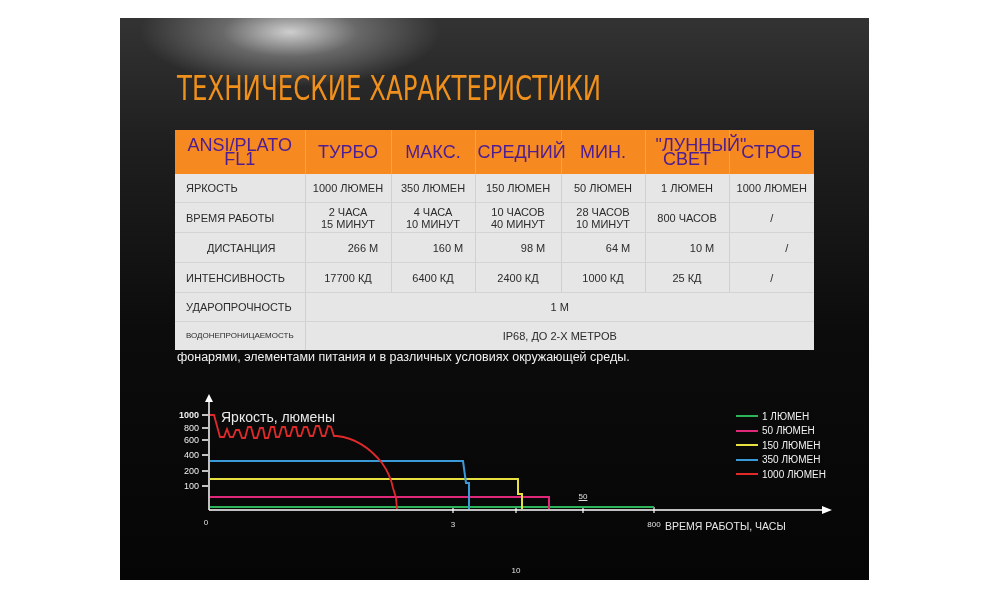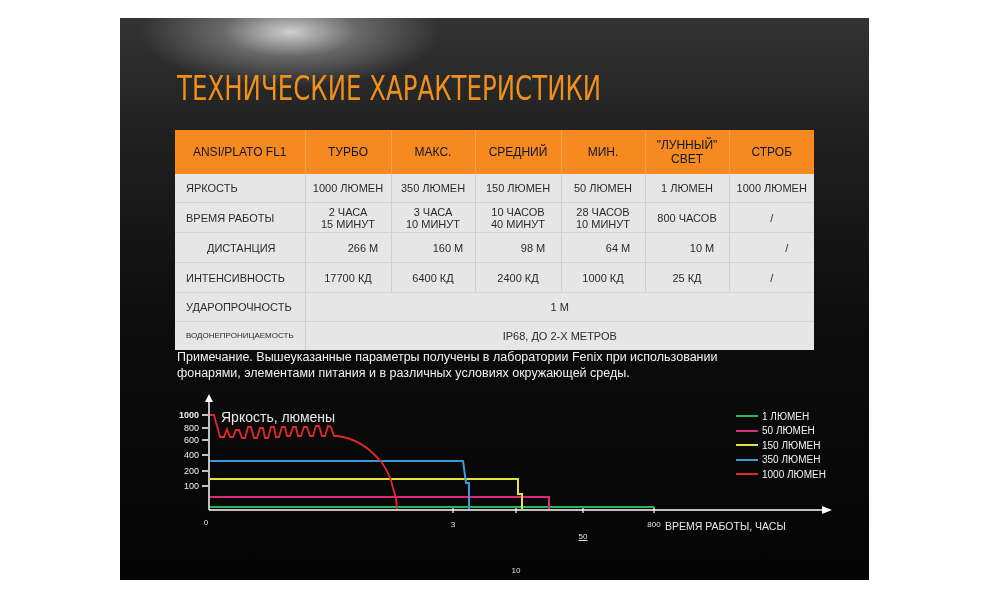--- a/index.html
+++ b/index.html
@@ -15,21 +15,21 @@
     font-family: "DejaVu Sans", sans-serif; font-weight: normal;
     font-size: 34px; color: #f0901c; letter-spacing: 0px;
     transform: scaleX(0.72); transform-origin: left center; white-space: nowrap;
   }
   table.specs {
     position: absolute; left: 55px; top: 112px; width: 639px;
     border-collapse: collapse; font-size: 11px; color: #2b2b2b;
     table-layout: fixed;
   }
   table.specs th {
-    background: #f6891f; color: #0f172a; font-weight: normal; font-size: 12px;
+    background: #f6891f; color: #4c1d95; font-weight: normal; font-size: 18px;
     height: 44px; border-right: 1px solid #f9a24a; padding: 0 2px; line-height: 14px;
   }
   table.specs th:last-child { border-right: none; }
   table.specs td {
     background: #e6e6e6; text-align: center; border-right: 1px solid #d0d0d0;
     border-bottom: 1px solid #d4d4d4; padding: 0 2px; line-height: 12px;
   }
   table.specs td:last-child { border-right: none; }
   table.specs td.rowlabel { text-align: left; padding-left: 11px; }
   table.specs td.rowlabel.small { font-size: 8px; }
@@ -92,21 +92,21 @@
         <td>1 ЛЮМЕН</td>
         <td>1000 ЛЮМЕН</td>
       </tr>
       <tr class="r2">
         <td class="rowlabel">ВРЕМЯ РАБОТЫ</td>
         <td>
             <div>2 ЧАСА</div>
             <div>15 МИНУТ</div>
           </td>
         <td>
-            <div>3 ЧАСА</div>
+            <div>4 ЧАСА</div>
             <div>10 МИНУТ</div>
           </td>
         <td>
             <div>10 ЧАСОВ</div>
             <div>40 МИНУТ</div>
           </td>
         <td>
             <div>28 ЧАСОВ</div>
             <div>10 МИНУТ</div>
           </td>
@@ -136,21 +136,20 @@
         <td colspan="6">1 М</td>
       </tr>
       <tr class="r6">
         <td class="rowlabel small">ВОДОНЕПРОНИЦАЕМОСТЬ</td>
         <td colspan="6">IP68, ДО 2-Х МЕТРОВ</td>
       </tr>
     </tbody>
   </table>
 
   <p class="note">
-    <span>Примечание. Вышеуказанные параметры получены в лаборатории Fenix при использовании</span>
     <span>фонарями, элементами питания и в различных условиях окружающей среды.</span>
   </p>
 
   <svg class="chart" viewBox="0 0 749 562" width="749" height="562">
 
     <g>
       <line x1="89" y1="492" x2="89" y2="382" stroke="#ffffff" stroke-width="1.5"></line>
       <polygon points="85,384 89,376 93,384" fill="#ffffff"></polygon>
     </g>
     <g>
@@ -189,21 +188,21 @@
   <div class="ytick" style="left:49px;top:392px;font-weight:bold;">1000</div>
   <div class="ytick" style="left:49px;top:405px;">800</div>
   <div class="ytick" style="left:49px;top:417px;">600</div>
   <div class="ytick" style="left:49px;top:432px;">400</div>
   <div class="ytick" style="left:49px;top:448px;">200</div>
   <div class="ytick" style="left:49px;top:463px;">100</div>
 
   <div class="xtick" style="left:86px;top:500px;">0</div>
   <div class="xtick" style="left:333px;top:502px;">3</div>
   <div class="xtick" style="left:396px;top:532px;margin-top:16px;">10</div>
-  <div class="xtick" style="left:463px;top:514px;text-decoration:underline;">50</div>
+  <div class="xtick" style="left:463px;top:474px;text-decoration:underline;">50</div>
   <div class="xtick" style="left:534px;top:502px;">800</div>
 
   <div class="xlabel">ВРЕМЯ РАБОТЫ, ЧАСЫ</div>
 
   <div class="legend">
     <div class="legend-item">
       <span class="legend-line" style="background:#2db35a"></span>
       <span class="legend-label">1 ЛЮМЕН</span>
     </div>
     <div class="legend-item">

